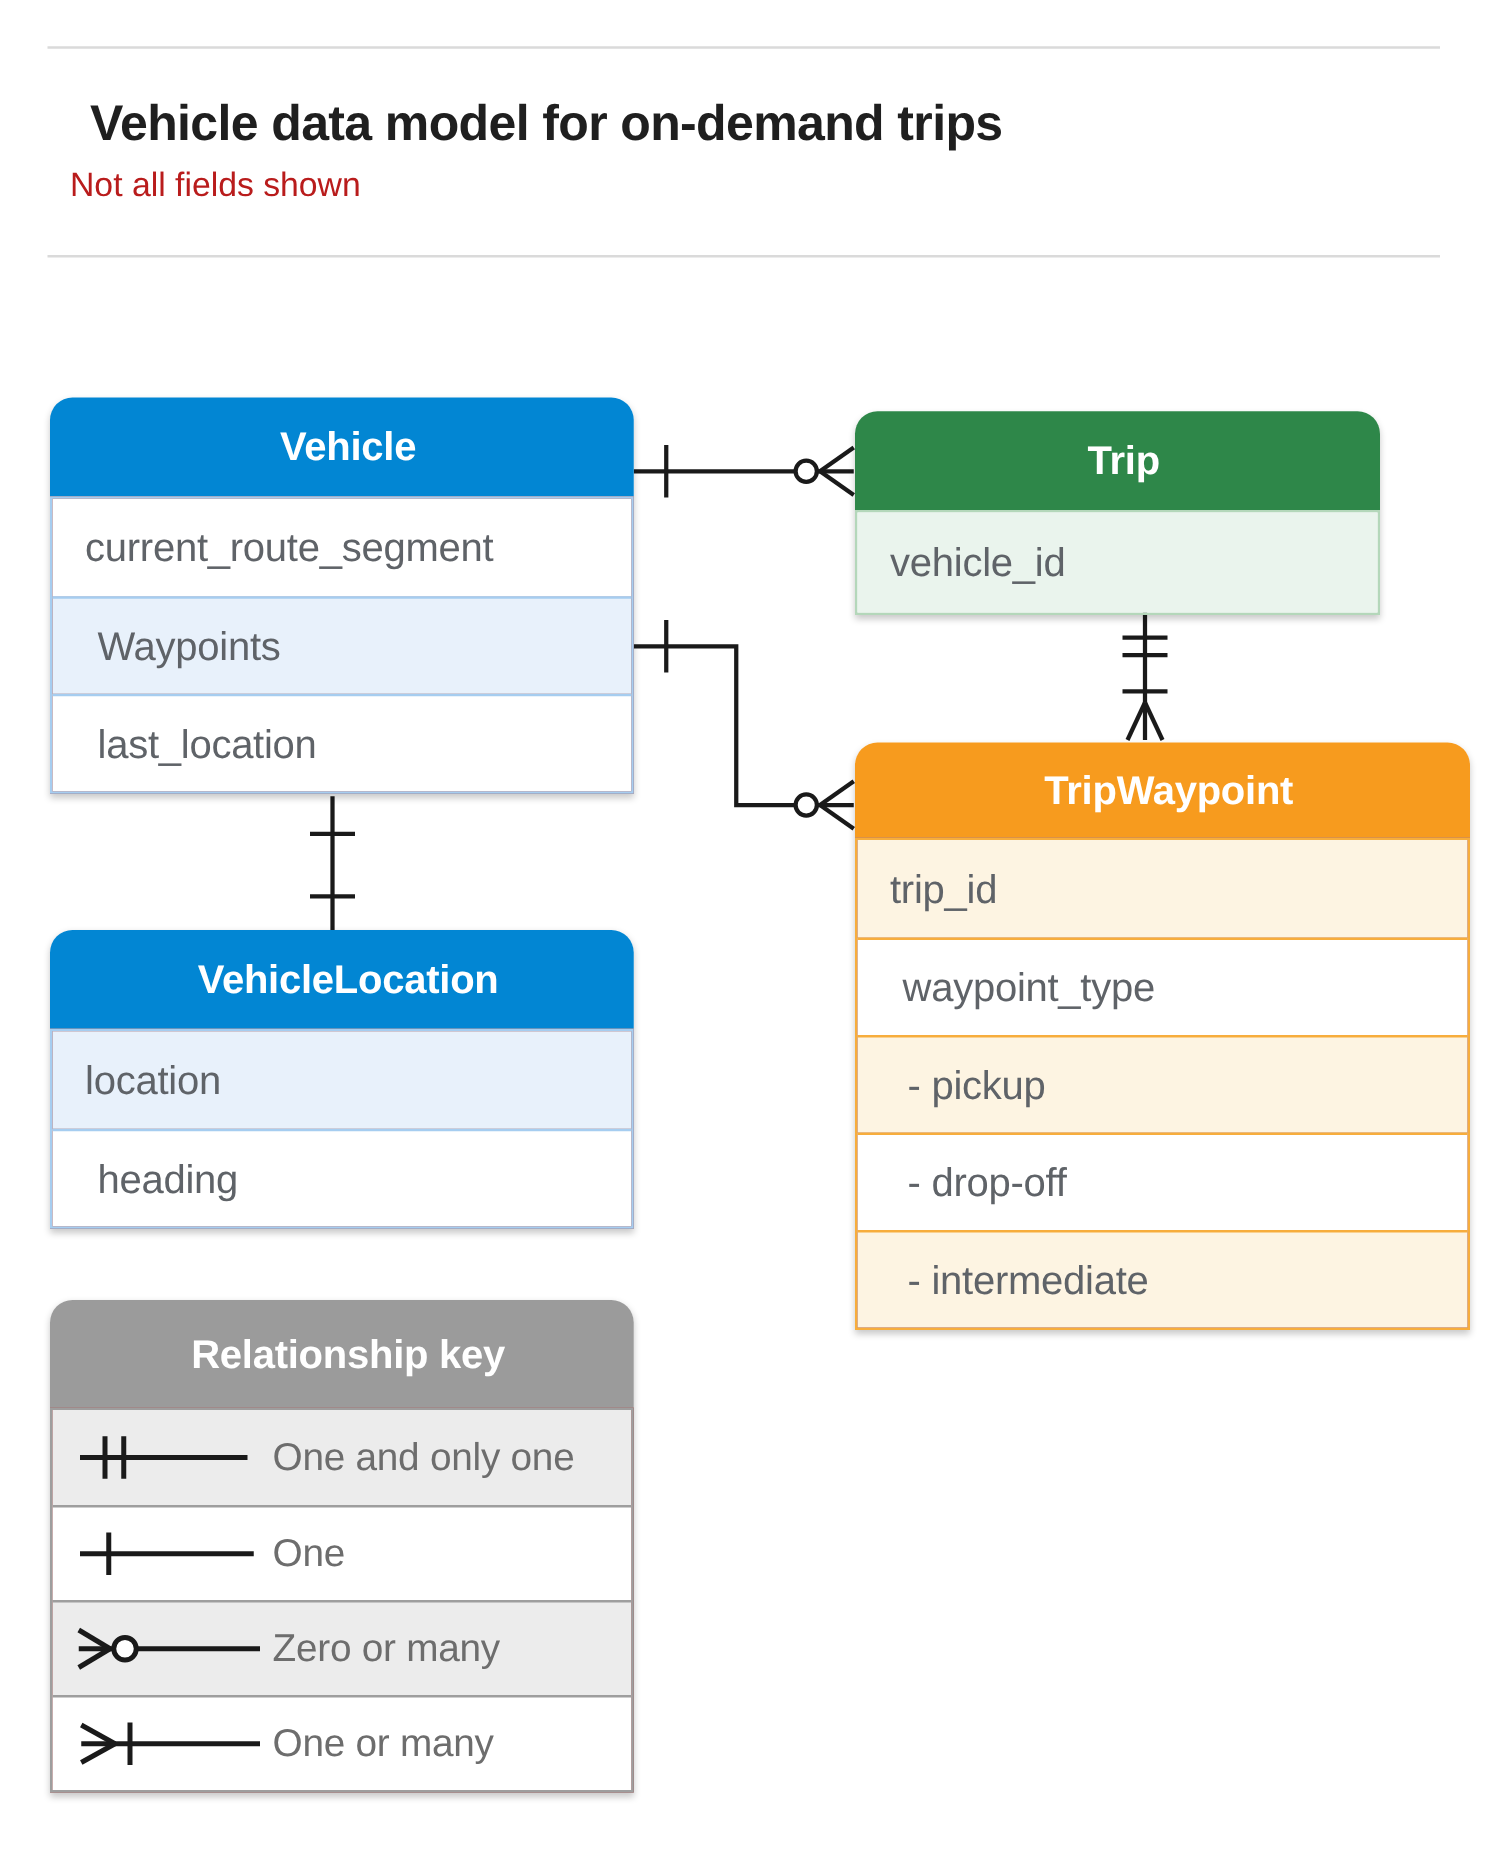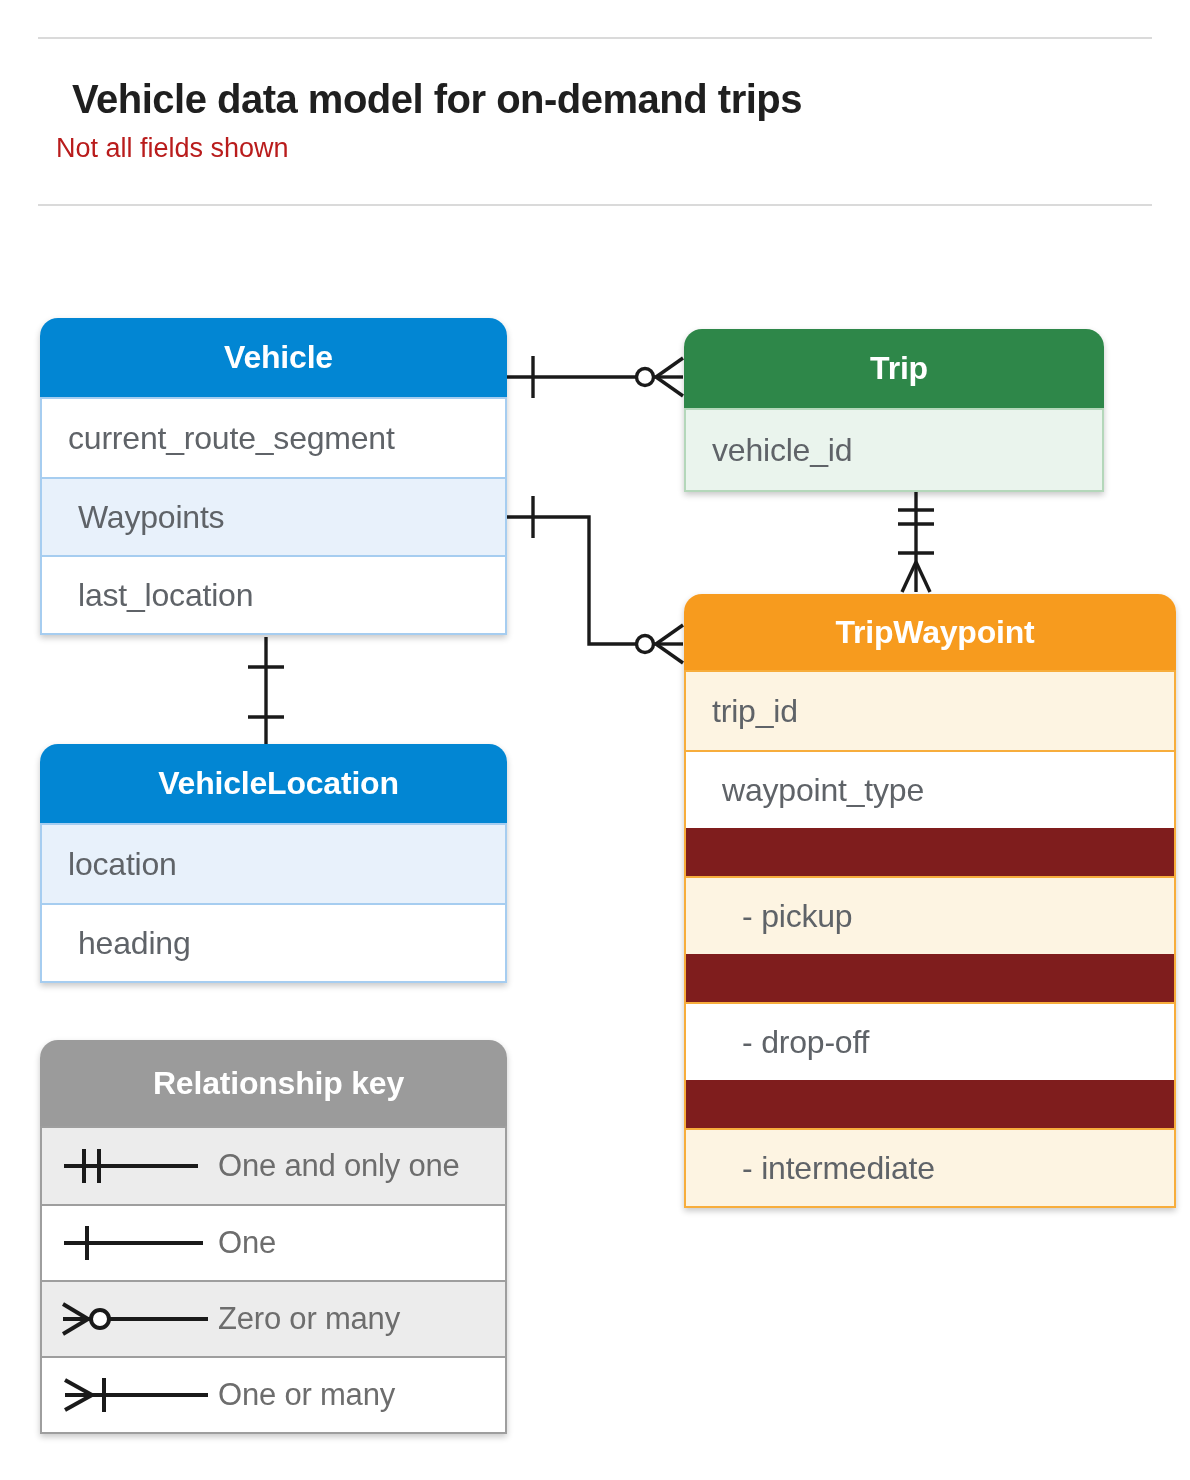--- a/index.html
+++ b/index.html
@@ -23,21 +23,21 @@
   .thead {
     height:79px; display:flex; align-items:center; justify-content:center;
     border-radius:18px 18px 0 0; color:#ffffff; font-size:32px; font-weight:bold; letter-spacing:-0.2px;padding-left:10px;
   }
   .tbody { border:2px solid var(--bc); background:#7f1d1d; }
   .trow {
     height:78px; display:flex; align-items:center; padding-left:26px; box-sizing:border-box;
     font-size:32px; color:#5f6368; background:#ffffff; letter-spacing:-0.2px; white-space:nowrap;
   }
   .trow + .trow { border-top:2px solid var(--bc);padding-left:36px; }
-  .trow.sub { padding-left:56px;margin-top:48px; }
+  .trow.sub { padding-left:40px; }
   .trow.tint { background:var(--tint); }
 
   .t-vehicle   { left:40px;  top:318px; width:467px; --bc:#a6cdf0; --tint:#e8f1fb; }
   .t-trip      { left:684px; top:329px; width:420px; --bc:#b4d7ba; --tint:#eaf4ed; }
   .t-trip .trow { height:80px; }
   .t-tripwp    { left:684px; top:594px; width:492px; --bc:#f7ad3c; --tint:#fdf4e2; }
   .t-tripwp .thead { height:76px; }
   .t-vloc      { left:40px;  top:744px; width:467px; --bc:#a6cdf0; --tint:#e8f1fb; }
   .t-key       { left:40px;  top:1040px; width:467px; --bc:#9e9e9e; --tint:#ececec; }
   .t-key .thead { height:86px; }

